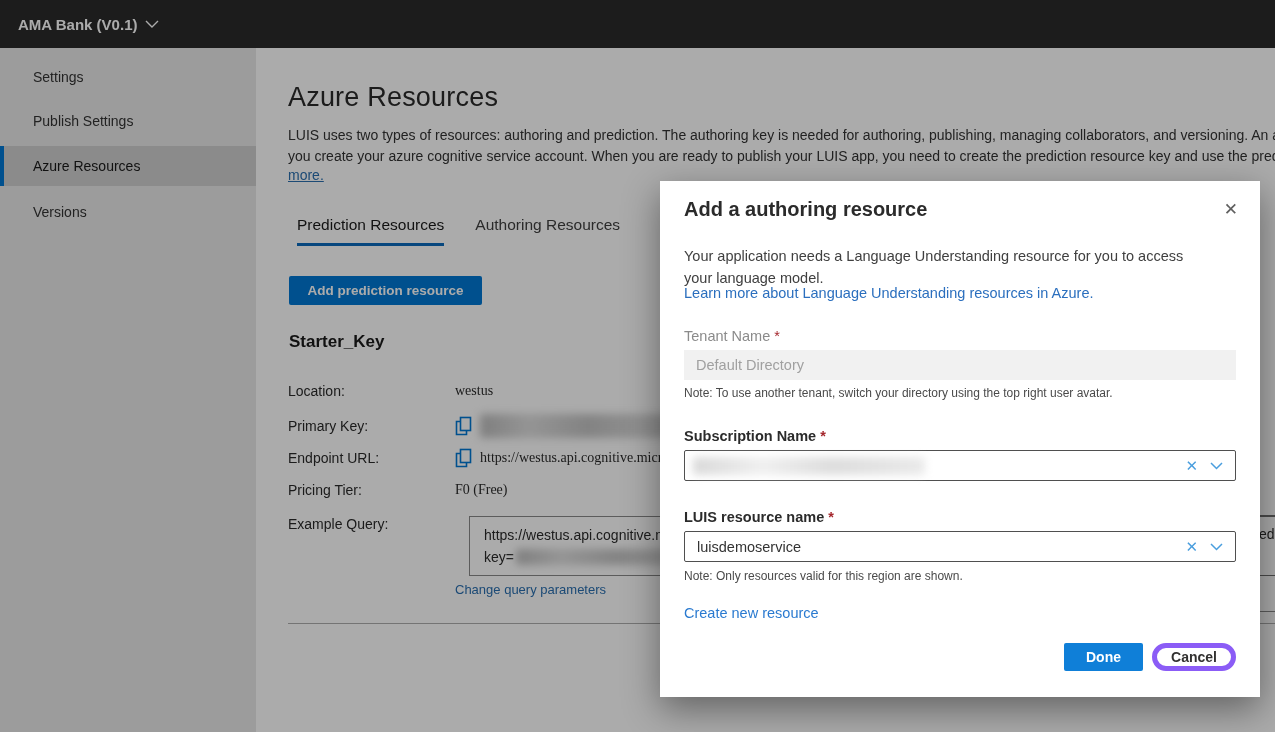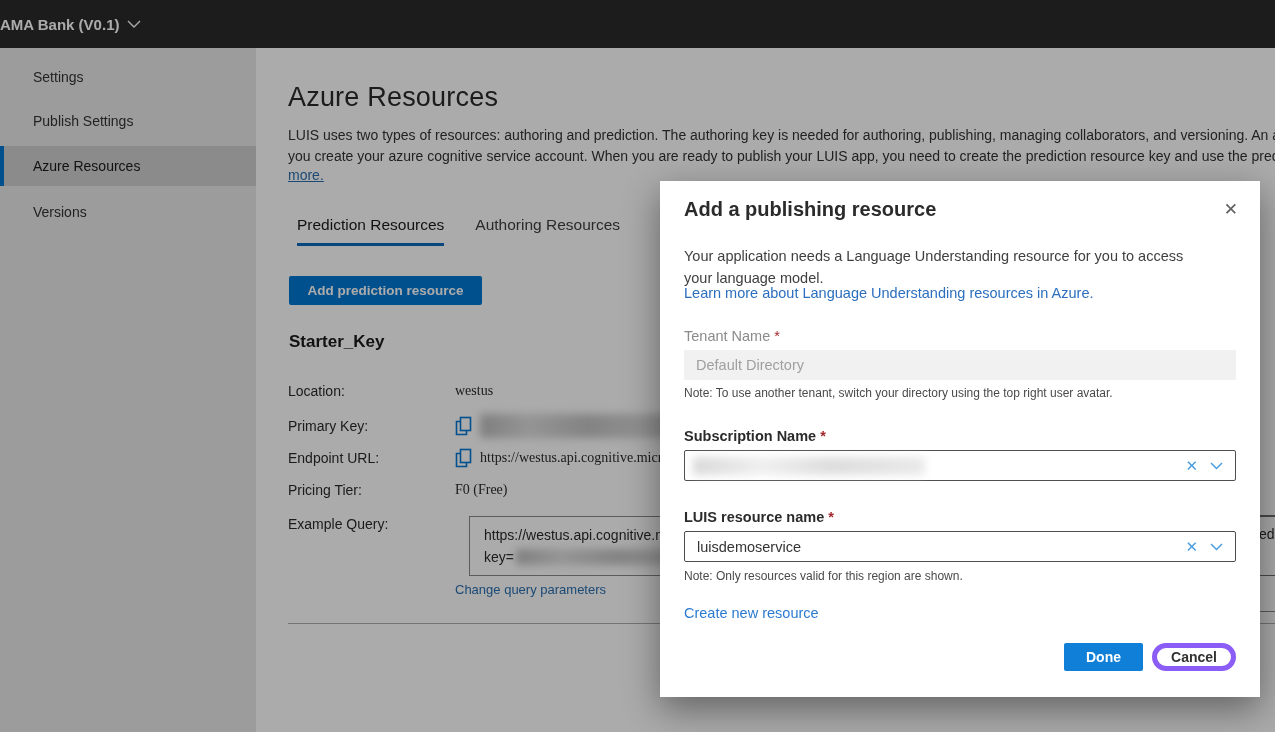--- a/index.html
+++ b/index.html
@@ -3,21 +3,21 @@
 <meta charset="utf-8">
 <style>
   * { margin:0; padding:0; box-sizing:border-box; }
   html,body { width:1275px; height:732px; overflow:hidden; background:#fff;
               font-family:"Liberation Sans", sans-serif; }
   .stage { position:relative; width:1275px; height:732px; overflow:hidden; }
 
   
   .topbar { position:absolute; left:0; top:0; width:1275px; height:48px;
             background:#2b2b2b; display:flex; align-items:center; z-index:1; }
-  .topbar .app-title { color:#fff; font-size:15px; font-weight:bold; }
+  .topbar .app-title { color:#fff; font-size:15px; font-weight:bold; margin-left:18px; }
   .topbar .chev { margin-left:8px; display:inline-flex; }
 
   
   .sidebar { position:absolute; left:0; top:48px; width:299px; height:684px;
              background:#e9e9e9; border-right:5px solid #14b8a6; z-index:1; }
   .side-item { height:30px; display:flex; align-items:center; padding-left:33px;
                font-size:14px; color:#333; cursor:pointer; }
   .side-item.i0 { margin-top:14px; }
   .side-item.i1 { margin-top:14px; }
   .side-item.sel { height:40px; margin-top:10px; background:#cfcfcf;
@@ -229,21 +229,21 @@
       <div class="l1"></div>
       <div class="tx">edi</div>
       <div class="l2"></div>
       <div class="l3"></div>
     </div>
   </main>
 
   <div class="dim"></div>
 
   <section class="modal">
-    <h2 class="modal-title">Add a publishing resource</h2>
+    <h2 class="modal-title">Add a authoring resource</h2>
     <span class="modal-close">✕</span>
 
     <p class="modal-body">Your application needs a Language Understanding resource for you to access your language model.</p>
     <a class="learn-link">Learn more about Language Understanding resources in Azure.</a>
 
     <div class="fld-label lab-gray tenant-label">
       <span>Tenant Name</span><span class="req">*</span>
     </div>
     <input class="tenant-input" disabled="" value="Default Directory" style="">
     <div class="note tenant-note">Note: To use another tenant, switch your directory using the top right user avatar.</div>

